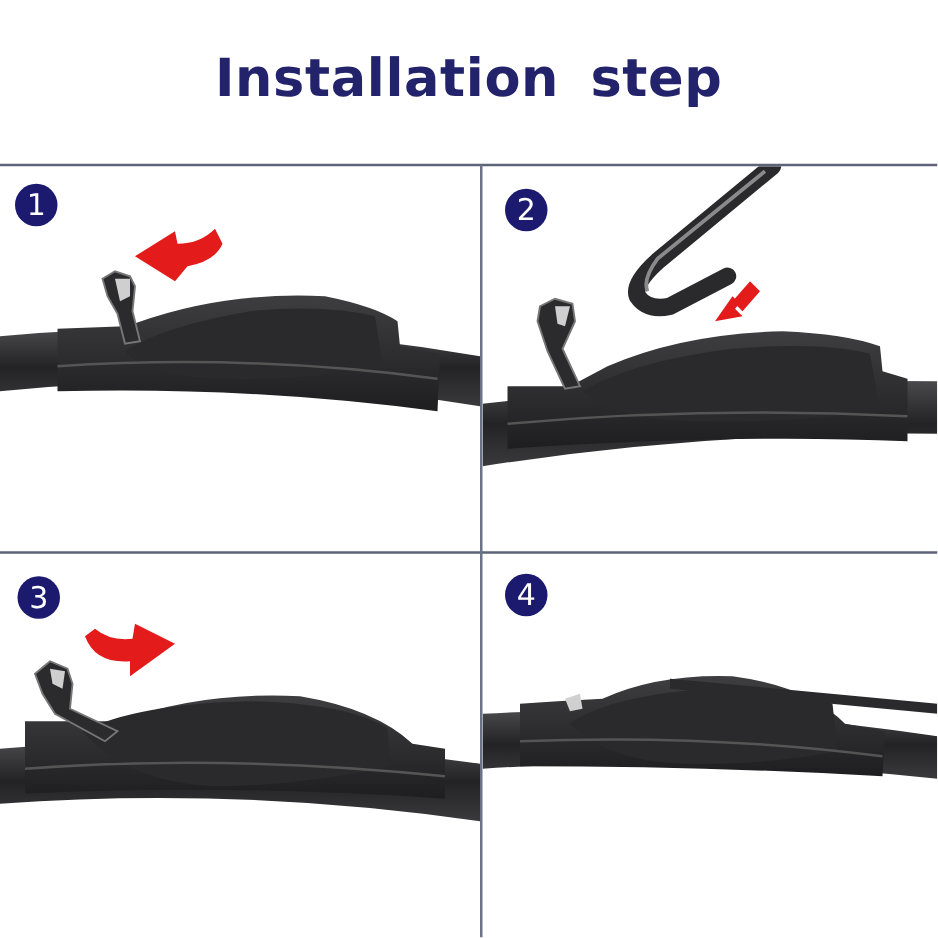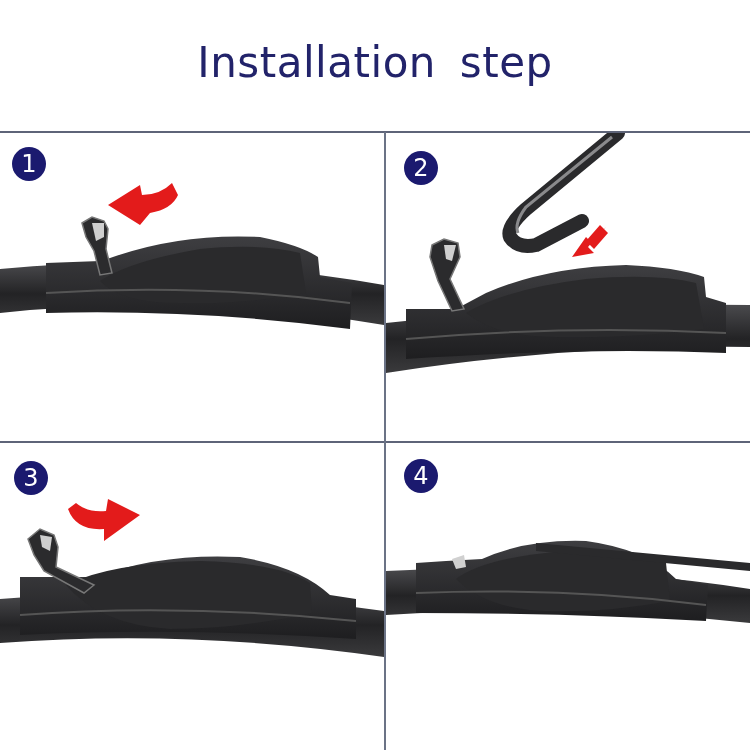--- a/index.html
+++ b/index.html
@@ -1,20 +1,20 @@
 <!DOCTYPE html>
 <html><head>
   <meta charset="utf-8">
   <style>
     html, body { margin: 0; padding: 0; background: #ffffff; }
     body { width: 750px; height: 750px; position: relative; overflow: hidden; font-family: "DejaVu Sans", sans-serif; }
     .title {
       position: absolute; left: 0; top: 38px; width: 750px; text-align: center;
       font-family: "DejaVu Sans", sans-serif; font-size: 42px; color: #22236a;
-      letter-spacing: 0.5px; word-spacing: 10px; font-weight: normal;
+      letter-spacing: 0.5px; word-spacing: 10px; font-weight: bold;
     }
     .hline { position: absolute; left: 0; width: 750px; height: 2px; background: #5e6478; }
     .vline { position: absolute; top: 132px; width: 2px; height: 618px; background: #6b7386; }
     .panel { position: absolute; overflow: hidden; }
     .badge {
       position: absolute; width: 34px; height: 34px; border-radius: 50%;
       background: #1b1a6f; color: #ffffff; font-size: 24px; line-height: 34px;
       text-align: center; font-family: "DejaVu Sans", sans-serif;
     }
     svg { position: absolute; left: 0; top: 0; }

